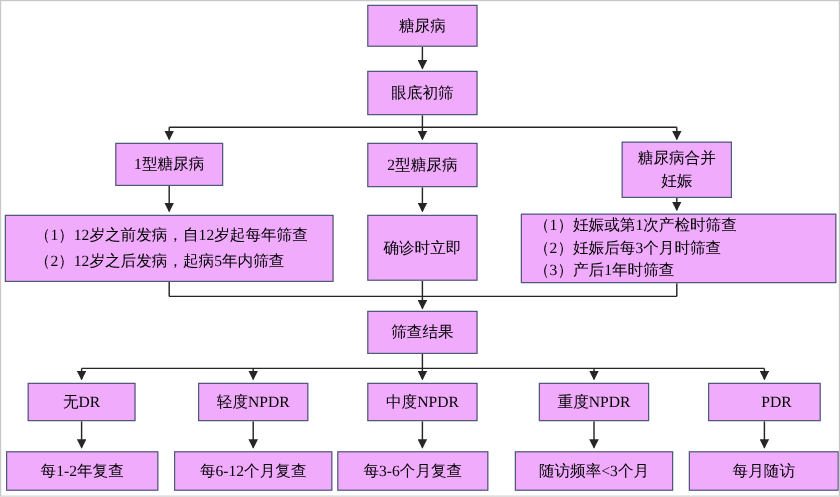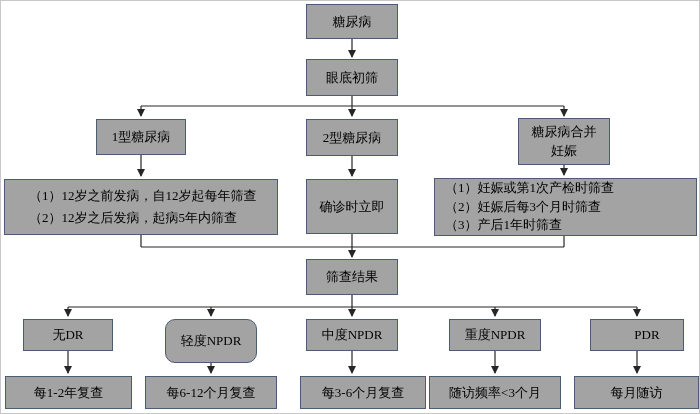--- a/index.html
+++ b/index.html
@@ -11,21 +11,21 @@
     border: 1px solid #c8c8c8;
     box-sizing: border-box;
     font-family: "Liberation Serif", "DejaVu Serif", serif;
     color: #000;
     overflow: hidden;
   }
   svg.wires { position: absolute; left: 0; top: 0; width: 700px; height: 414px; }
   .node {
     position: absolute;
     border: 1px solid #4d5c75;
-    background: #a3a3a3;
+    background: #f0abfc;
     box-sizing: border-box;
     display: flex;
     align-items: center;
     justify-content: center;
     text-align: center;
     font-size: 13px;
     line-height: 1.38;
     white-space: pre-line;
   }
   .node.detail {
@@ -36,27 +36,27 @@
   #n-diabetes      { left:305px; top:3px;   width:92px;  height:35px; }
   #n-fundus        { left:305px; top:58px;  width:92px;  height:37px; }
   #n-type1         { left:95px;  top:118px; width:90px;  height:36px; }
   #n-type2         { left:305px; top:118px; width:92px;  height:37px; }
   #n-preg          { left:517px; top:117px; width:92px;  height:47px; line-height:1.45; }
   #n-type1-detail  { left:3px;   top:178px; width:274px; height:56px; padding-left:24px; line-height:22px; }
   #n-type2-detail  { left:305px; top:178px; width:92px;  height:55px; }
   #n-preg-detail   { left:433px; top:177px; width:263px; height:58px; padding-left:10px; line-height:18.5px; }
   #n-result        { left:305px; top:258px; width:92px;  height:36px; }
   #n-nodr          { left:22px;  top:318px; width:90px;  height:32px; }
-  #n-mild          { left:164px; top:318px; width:92px;  height:44px;border-radius:10px; }
+  #n-mild          { left:164px; top:318px; width:92px;  height:32px; }
   #n-moderate      { left:305px; top:318px; width:92px;  height:32px; }
   #n-severe        { left:448px; top:318px; width:92px;  height:32px; }
   #n-pdr           { left:589px; top:318px; width:94px;  height:32px;padding-left:20px; }
   #n-f1            { left:4px;   top:375px; width:127px; height:33px; }
   #n-f2            { left:144px; top:375px; width:132px; height:33px; }
-  #n-f3            { left:299px; top:375px; width:126px; height:33px; }
+  #n-f3            { left:280px; top:375px; width:126px; height:33px; }
   #n-f4            { left:428px; top:375px; width:132px; height:33px; }
   #n-f5            { left:573px; top:375px; width:125px; height:33px; }
 </style>
 </head>
 <body>
 
 <div class="canvas">
 
   <svg class="wires" viewBox="0 0 700 414" xmlns="http://www.w3.org/2000/svg">
     <defs>

